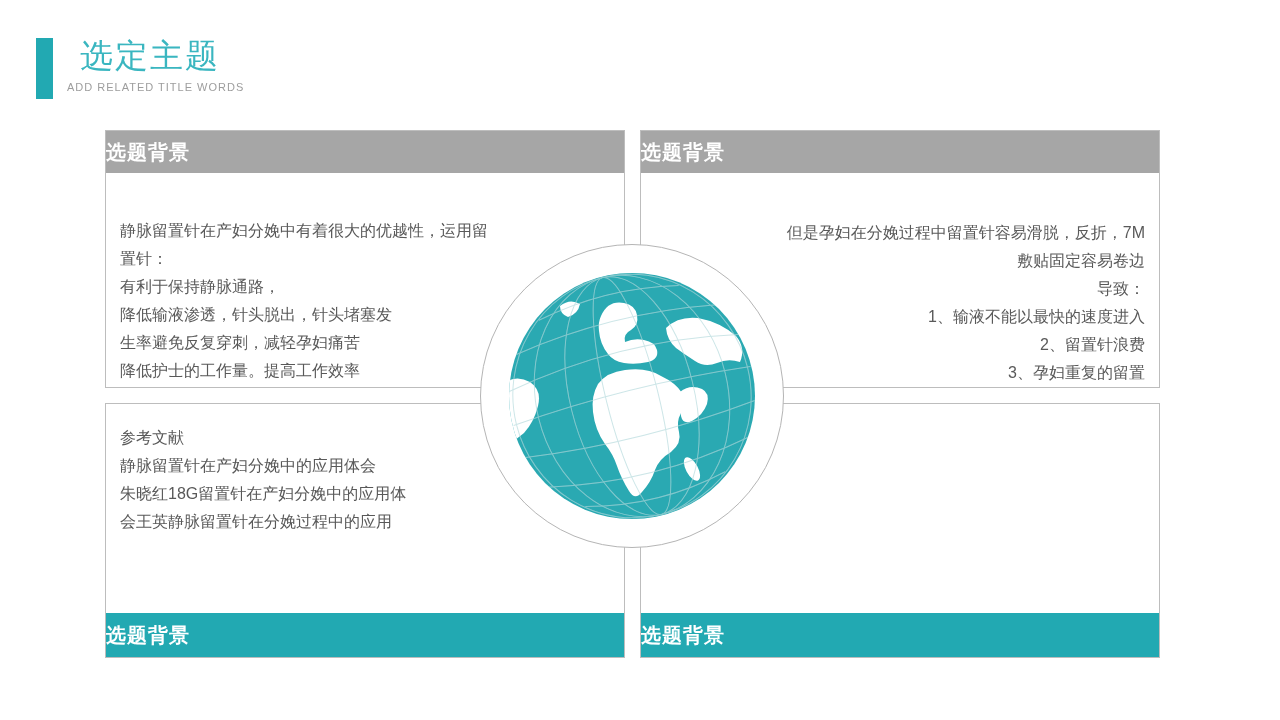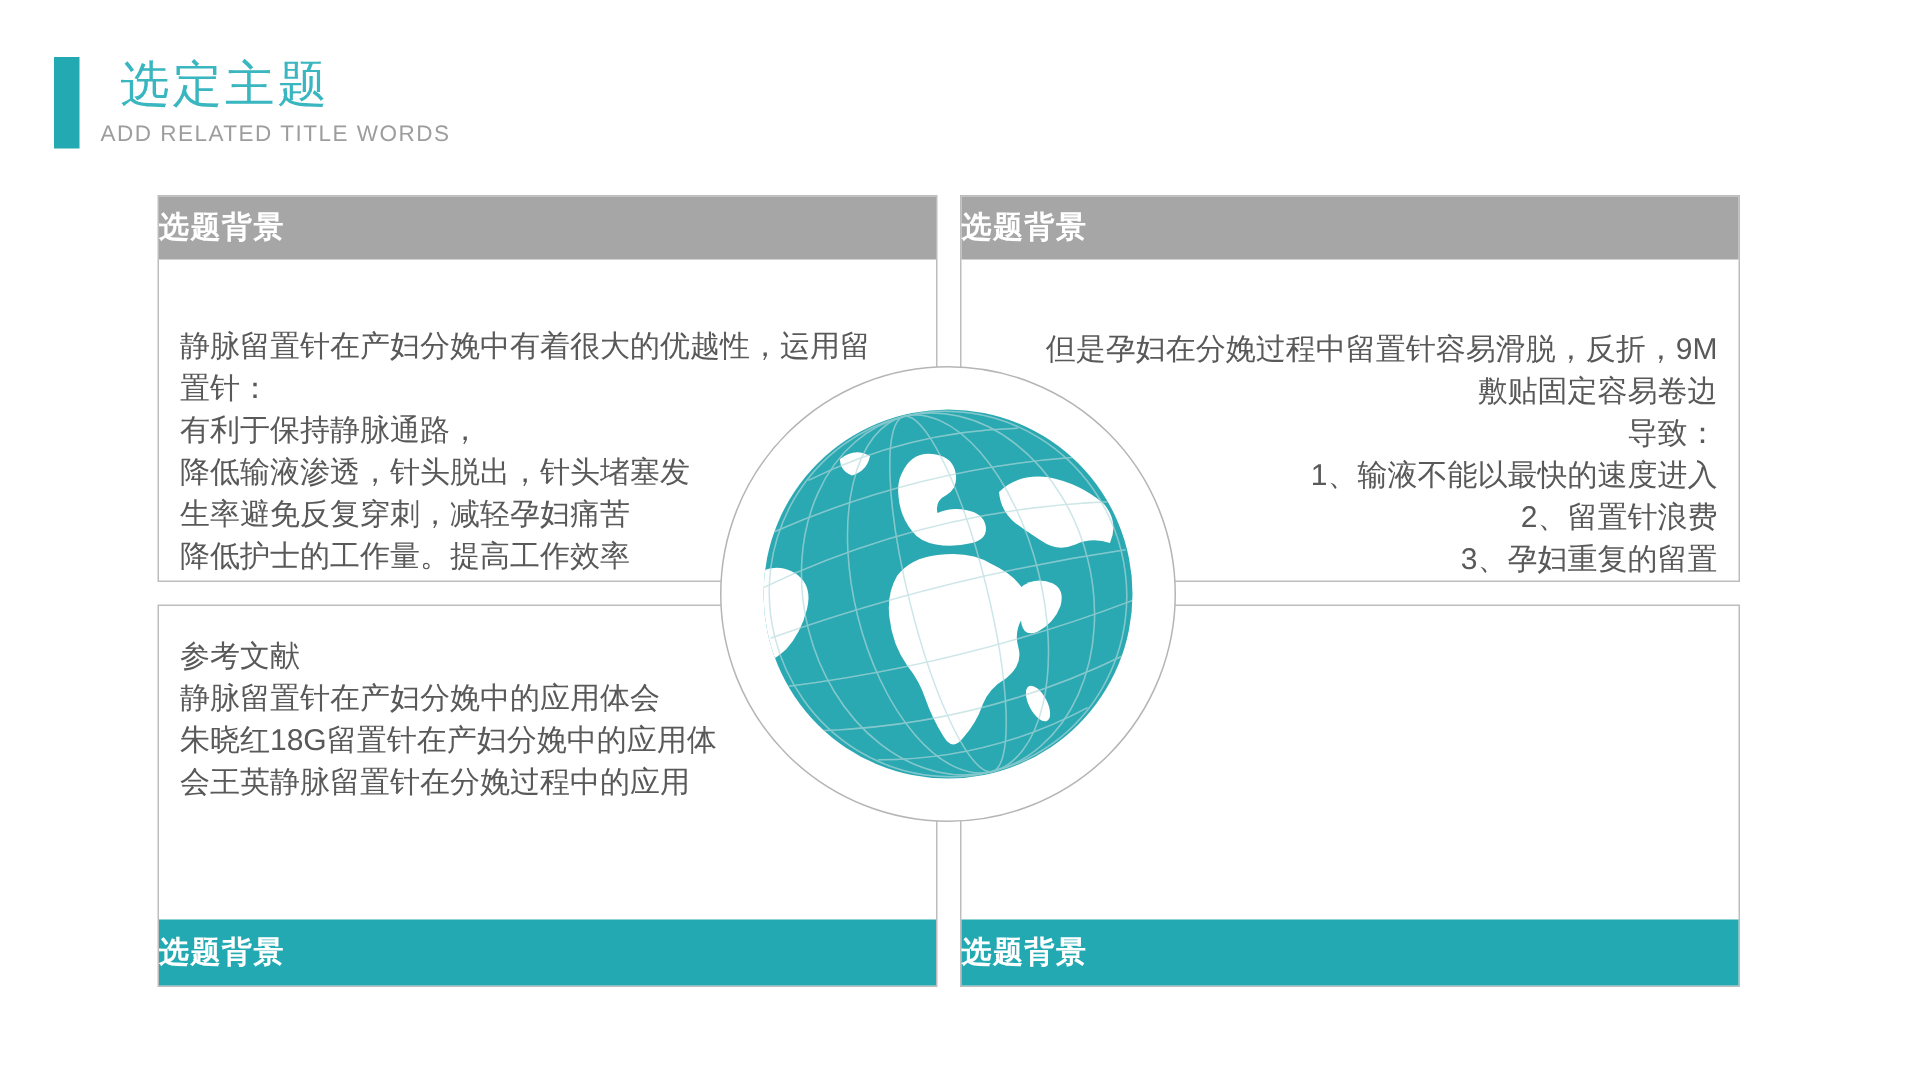--- a/index.html
+++ b/index.html
@@ -24,21 +24,21 @@
     position: absolute;
     left: 80px; top: 34px;
     font-size: 33px;
     color: #3ab6c0;
     letter-spacing: 2px;
     white-space: nowrap;
   }
   .slide-subtitle {
     position: absolute;
     left: 67px; top: 81px;
-    font-size: 15px;
+    font-size: 11px;
     color: #9d9d9d;
     letter-spacing: 1px;
     white-space: nowrap;
   }
 
   
   .panel {
     position: absolute;
     background: #ffffff;
     border: 1px solid #bdbdbd;
@@ -57,21 +57,21 @@
     font-weight: bold;
     color: #ffffff;
     letter-spacing: 1px;
   }
   .header-top    { top: 0;    background: #a6a6a6; }
   .header-bottom { bottom: 0; height: 44px; line-height: 44px; background: #22a9b2; }
 
   .panel-body {
     position: absolute;
     left: 0; right: 0;
-    font-size: 20px;
+    font-size: 16px;
     line-height: 28px;
     color: #595959;
     white-space: pre-line;
     padding: 0 14px;
   }
   .body-tl { top: 86px;  text-align: left;  }
   .body-tr { top: 88px;  text-align: right; }
   .body-bl { top: 20px;  text-align: left;  }
   .body-br { top: 24px;  text-align: right; }
 
@@ -106,21 +106,21 @@
     <div class="panel-body body-tl">静脉留置针在产妇分娩中有着很大的优越性，运用留
 置针：
 有利于保持静脉通路，
 降低输液渗透，针头脱出，针头堵塞发
 生率避免反复穿刺，减轻孕妇痛苦
 降低护士的工作量。提高工作效率</div>
   </div>
 
   <div class="panel panel-tr">
     <div class="panel-header header-top">选题背景</div>
-    <div class="panel-body body-tr">但是孕妇在分娩过程中留置针容易滑脱，反折，9M
+    <div class="panel-body body-tr">但是孕妇在分娩过程中留置针容易滑脱，反折，7M
 敷贴固定容易卷边
 导致：
 1、输液不能以最快的速度进入
 2、留置针浪费
 3、孕妇重复的留置</div>
   </div>
 
   <div class="panel panel-bl">
     <div class="panel-body body-bl">参考文献
 静脉留置针在产妇分娩中的应用体会

